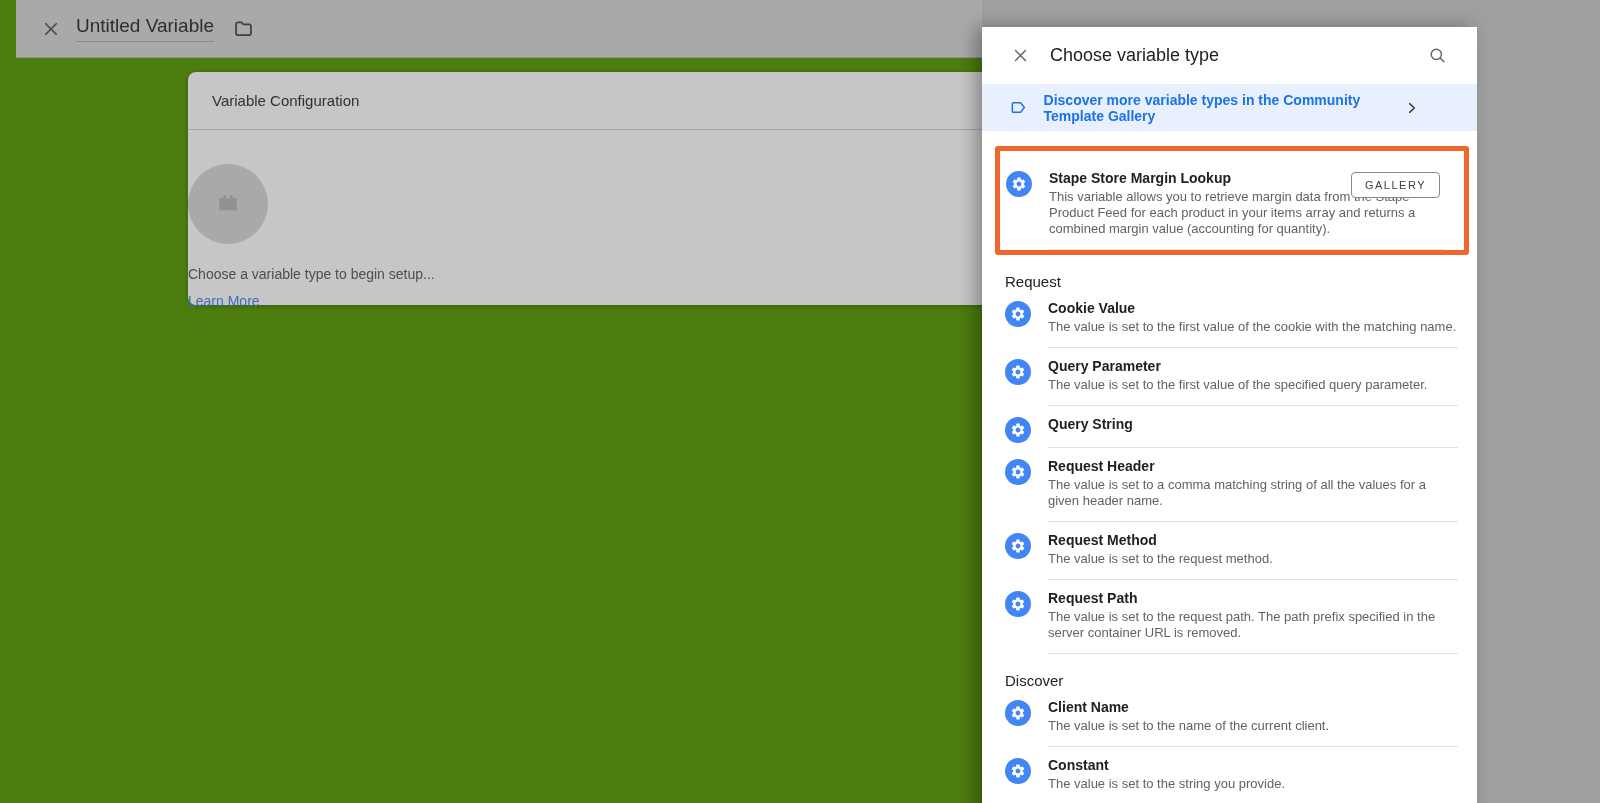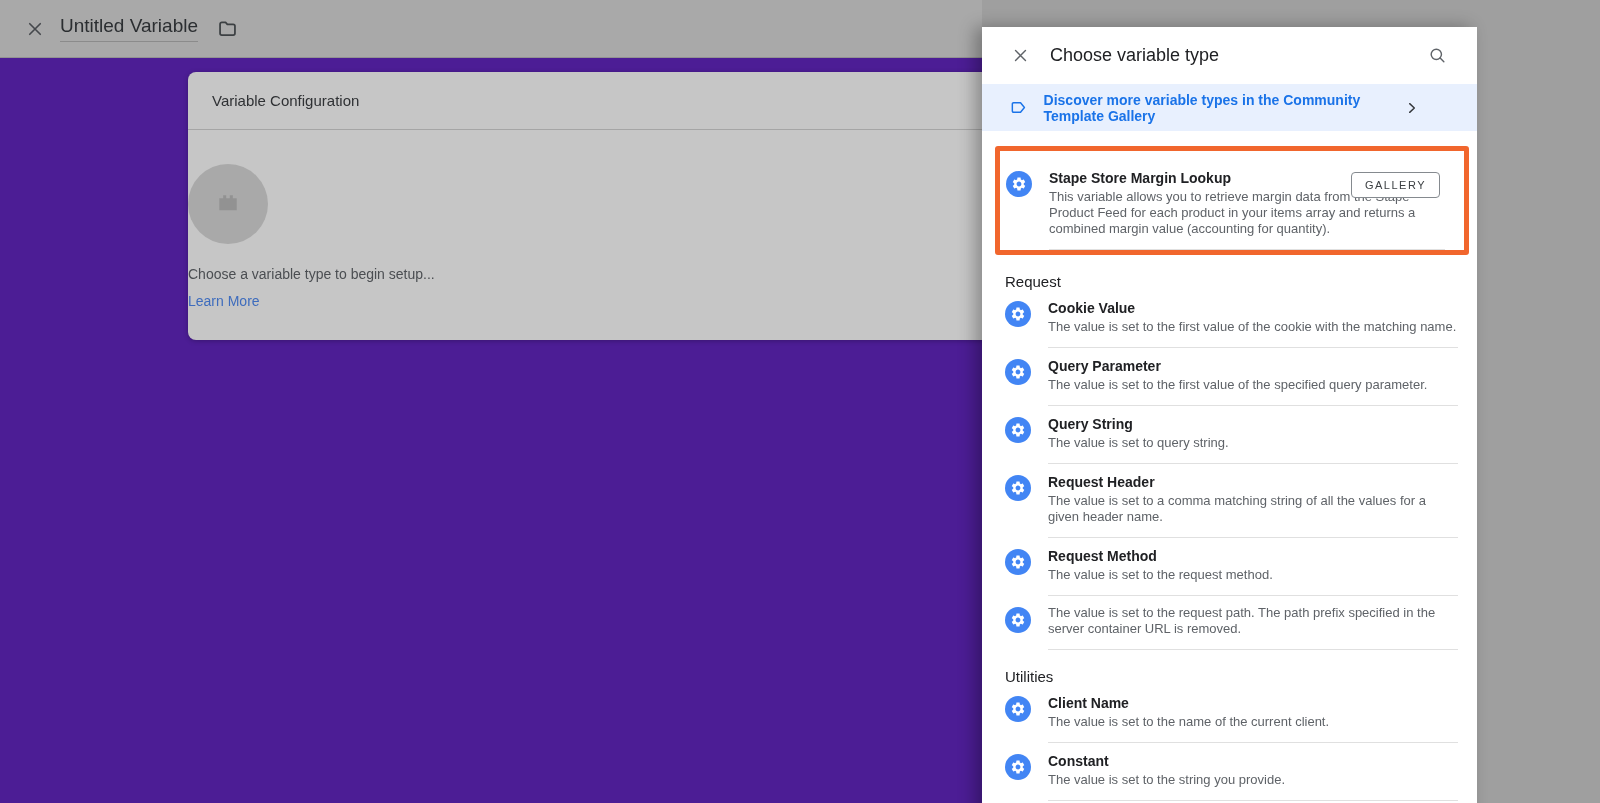--- a/index.html
+++ b/index.html
@@ -1,25 +1,25 @@
 <!DOCTYPE html>
 <html><head>
 <meta charset="utf-8">
 <style>
   * { margin:0; padding:0; box-sizing:border-box; }
   html,body { width:1600px; height:803px; overflow:hidden; font-family:"Liberation Sans", sans-serif; background:#9f9f9f; }
 
   
-  .workspace { position:absolute; left:0; top:0; width:982px; height:803px; background:#4c1d95; }
+  .workspace { position:absolute; left:0; top:0; width:982px; height:803px; background:#4d7c0f;padding-left:16px; }
   .topbar { height:58px; background:#a9a9a9; border-bottom:1px solid #929292; display:flex; align-items:center; padding:0 18px; }
   .ws-close { width:34px; height:34px; display:flex; align-items:center; justify-content:center; cursor:pointer; }
   .ws-title { margin-left:8px; font-size:19px; color:#2b2e31; padding-bottom:4px; border-bottom:1px solid #8b8b8b; }
   .folder-btn { margin-left:14px; width:30px; height:30px; display:flex; align-items:center; justify-content:center; cursor:pointer; }
 
-  .card { position:absolute; left:188px; top:72px; width:844px; height:268px; background:#c6c6c6; border-radius:8px; box-shadow:0 1px 5px rgba(0,0,0,.25); }
+  .card { position:absolute; left:188px; top:72px; width:844px; height:233px; background:#c6c6c6; border-radius:8px; box-shadow:0 1px 5px rgba(0,0,0,.25); }
   .card-header { height:58px; display:flex; align-items:center; padding:0 24px; border-bottom:1px solid #a5a5a5; font-size:15px; color:#2f3134; }
   .card-body { display:flex; flex-direction:column; align-items:flex-start; padding-top:34px; }
   .brick-circle { width:80px; height:80px; border-radius:50%; background:#a9a9a9; display:flex; align-items:center; justify-content:center; }
   .card-caption { margin-top:22px; font-size:14px; color:#4b4e52; }
   .learn-more { margin-top:11px; font-size:14px; color:#3e6cbd; cursor:pointer; }
 
   
   .panel { position:absolute; left:982px; top:0; width:495px; height:803px; background:#ffffff; box-shadow:-7px 0 16px rgba(0,0,0,.30); overflow:hidden;margin-top:27px; }
   .panel-header { height:57px; display:flex; align-items:center; padding:0 26px; }
   .panel-close { width:24px; height:24px; display:flex; align-items:center; justify-content:center; cursor:pointer; flex:none; }
@@ -147,21 +147,20 @@
       </div>
     </div>
     <div class="item">
       <span class="gear-badge">
           <svg width="16" height="16" viewBox="0 0 24 24" fill="#ffffff">
             <use href="#gearpath"></use>
           </svg>
         </span>
       <div class="item-text">
         <div class="item-title">Query String</div>
-        <div class="item-desc">The value is set to query string.</div>
       </div>
     </div>
     <div class="item">
       <span class="gear-badge">
           <svg width="16" height="16" viewBox="0 0 24 24" fill="#ffffff">
             <use href="#gearpath"></use>
           </svg>
         </span>
       <div class="item-text">
         <div class="item-title">Request Header</div>
@@ -179,26 +178,27 @@
         <div class="item-desc">The value is set to the request method.</div>
       </div>
     </div>
     <div class="item">
       <span class="gear-badge">
           <svg width="16" height="16" viewBox="0 0 24 24" fill="#ffffff">
             <use href="#gearpath"></use>
           </svg>
         </span>
       <div class="item-text">
+        <div class="item-title">Request Path</div>
         <div class="item-desc">The value is set to the request path. The path prefix specified in the server container URL is removed.</div>
       </div>
     </div>
   </div>
 
-  <div class="section-heading heading-outer">Utilities</div>
+  <div class="section-heading heading-outer">Discover</div>
   <div>
     <div class="item">
       <span class="gear-badge">
           <svg width="16" height="16" viewBox="0 0 24 24" fill="#ffffff">
             <use href="#gearpath"></use>
           </svg>
         </span>
       <div class="item-text">
         <div class="item-title">Client Name</div>
         <div class="item-desc">The value is set to the name of the current client.</div>

